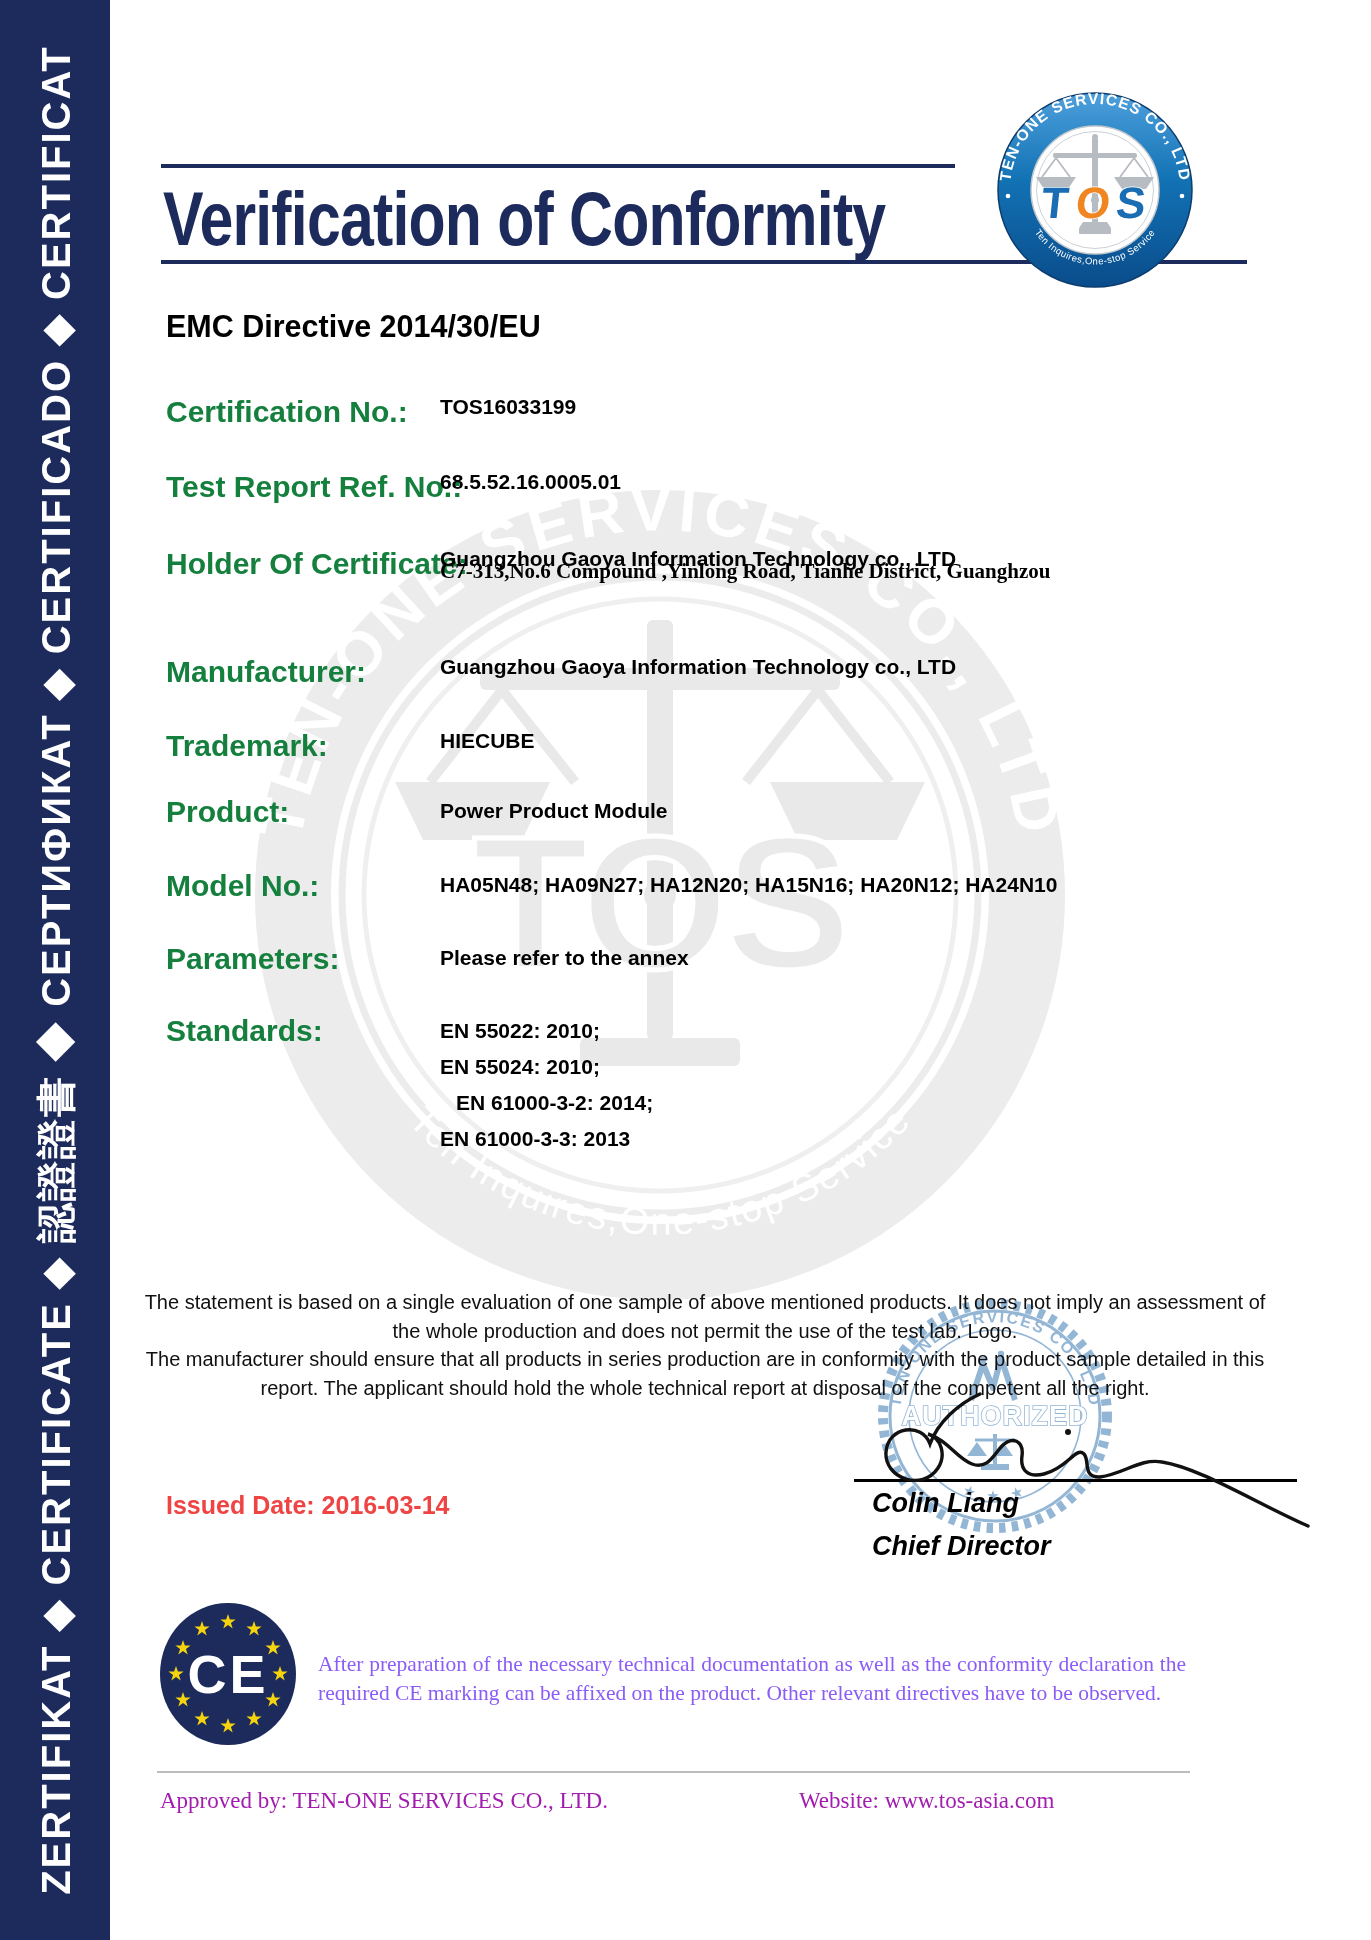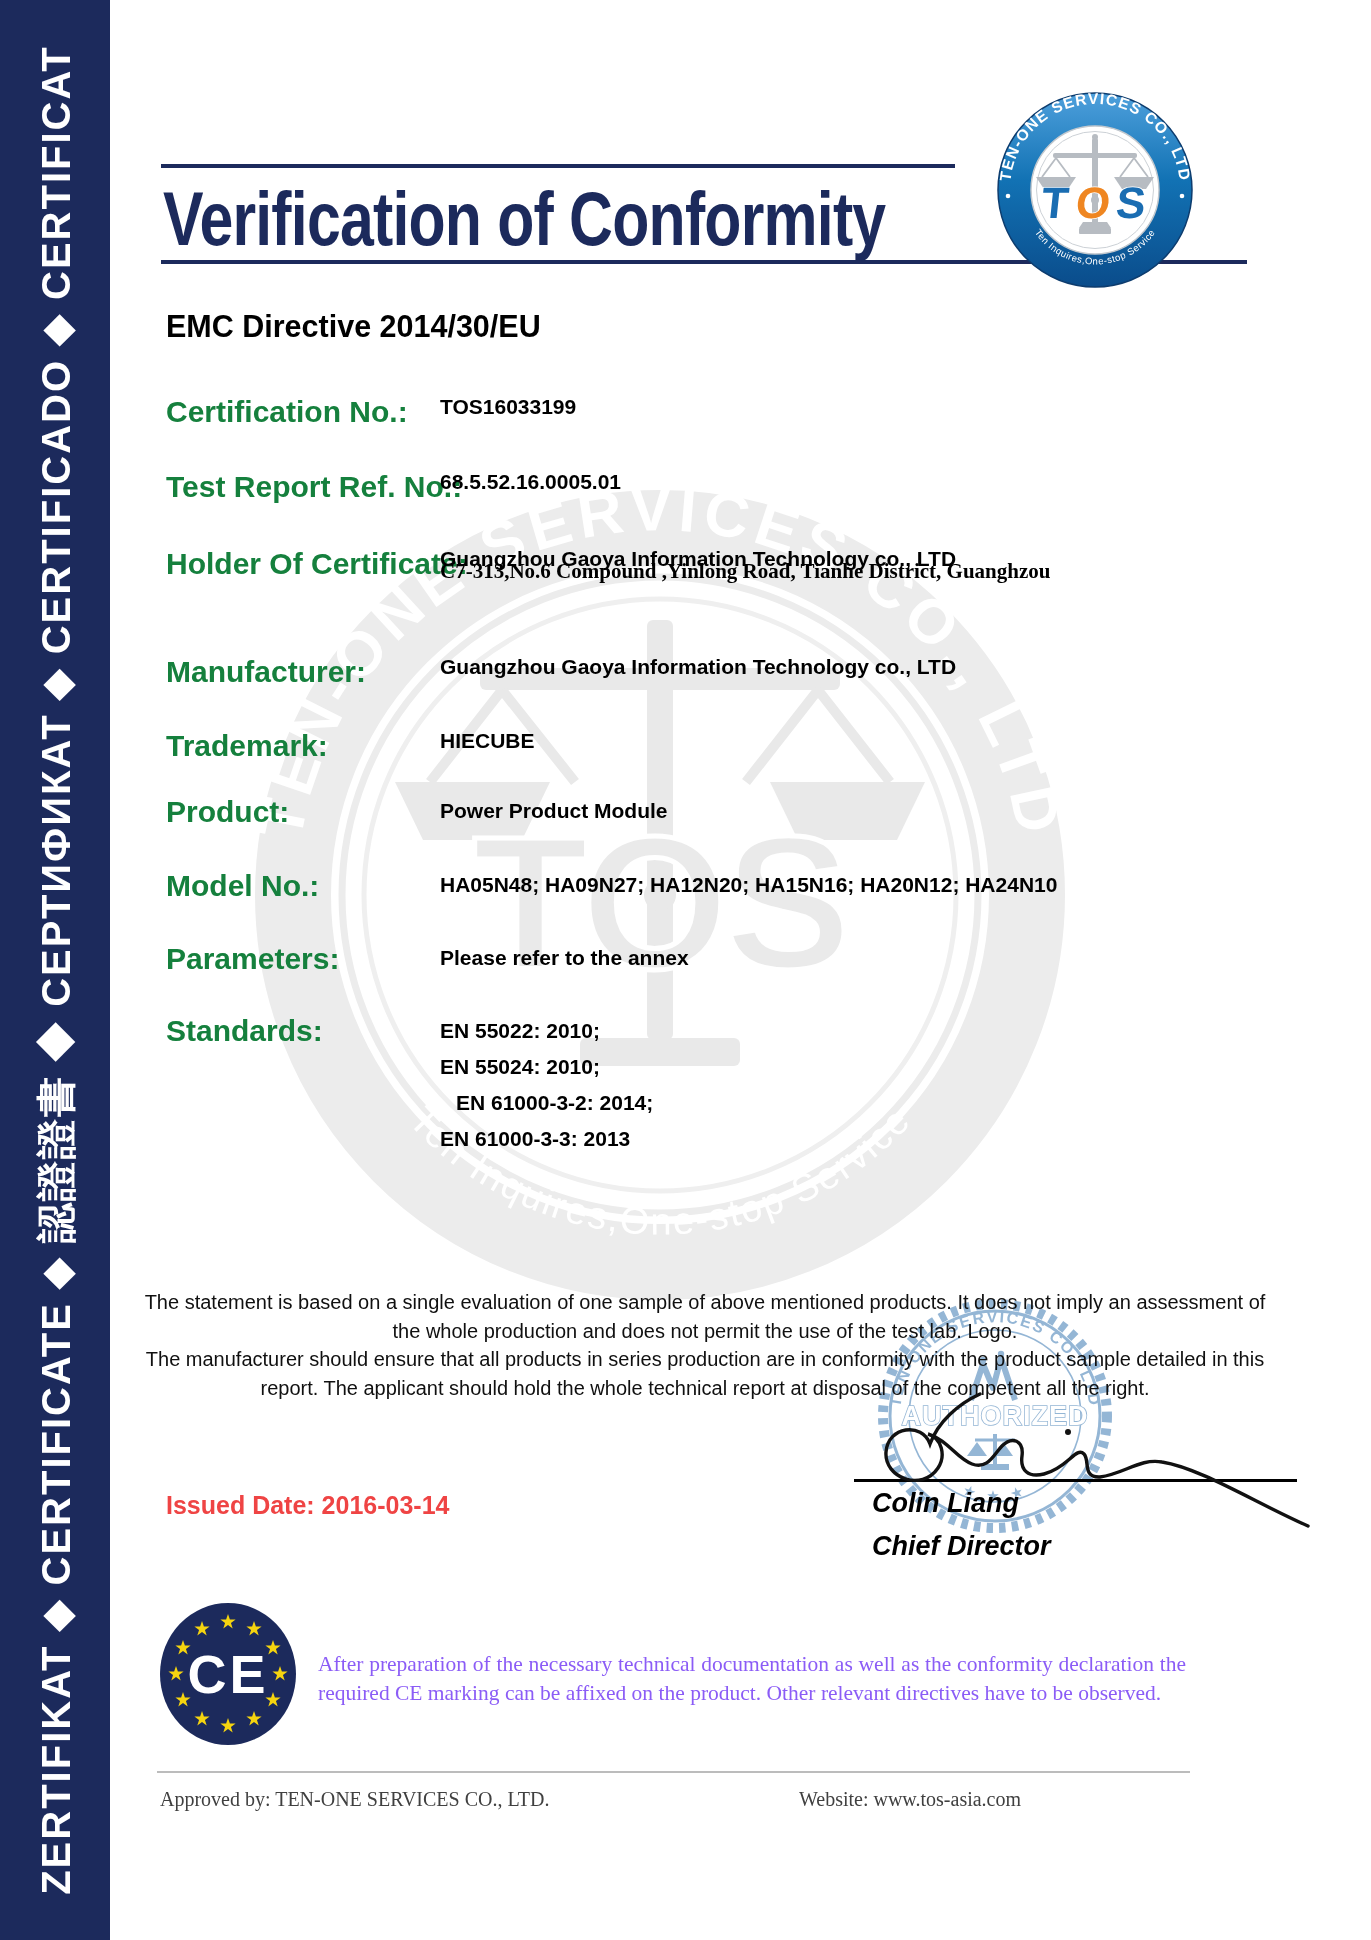--- a/index.html
+++ b/index.html
@@ -26,21 +26,21 @@
         font-size:20px;line-height:28.5px;color:#101010;z-index:4;}
   .statement p{margin:0;}
   
   .sig-line{position:absolute;left:854px;top:1479px;width:443px;height:3px;background:#000;z-index:4;}
   .signer{position:absolute;left:872px;font-size:27px;font-weight:bold;font-style:italic;color:#000000;z-index:5;white-space:nowrap;}
   .issued{position:absolute;left:166px;top:1491px;font-size:25px;font-weight:bold;color:#ef4444;z-index:3;}
   
   .ce-note{position:absolute;left:318px;top:1650px;width:868px;font-family:"Liberation Serif",serif;
         font-size:21.5px;line-height:29px;color:#8b5cf6;text-align:justify;z-index:3;}
   .foot-rule{position:absolute;left:157px;top:1771px;width:1033px;height:2px;background:#bcbcbc;z-index:2;}
-  .foot-text{position:absolute;top:1788px;font-family:"Liberation Serif",serif;font-size:20px;color:#404040;z-index:3;white-space:nowrap;}
+  .foot-text{position:absolute;top:1788px;font-family:"Liberation Serif",serif;font-size:23px;color:#a21caf;z-index:3;white-space:nowrap;}
   svg text{font-family:"Liberation Sans",sans-serif;}
 </style>
 </head>
 <body>
 
 <div class="page">
 
   <div class="sidebar">
     <div class="sidebar-text">ZERTIFIKAT ◆ CERTIFICATE ◆ 認證證書 ◆ СЕРТИФИКАТ ◆ CERTIFICADO ◆ CERTIFICAT</div>
   </div>

